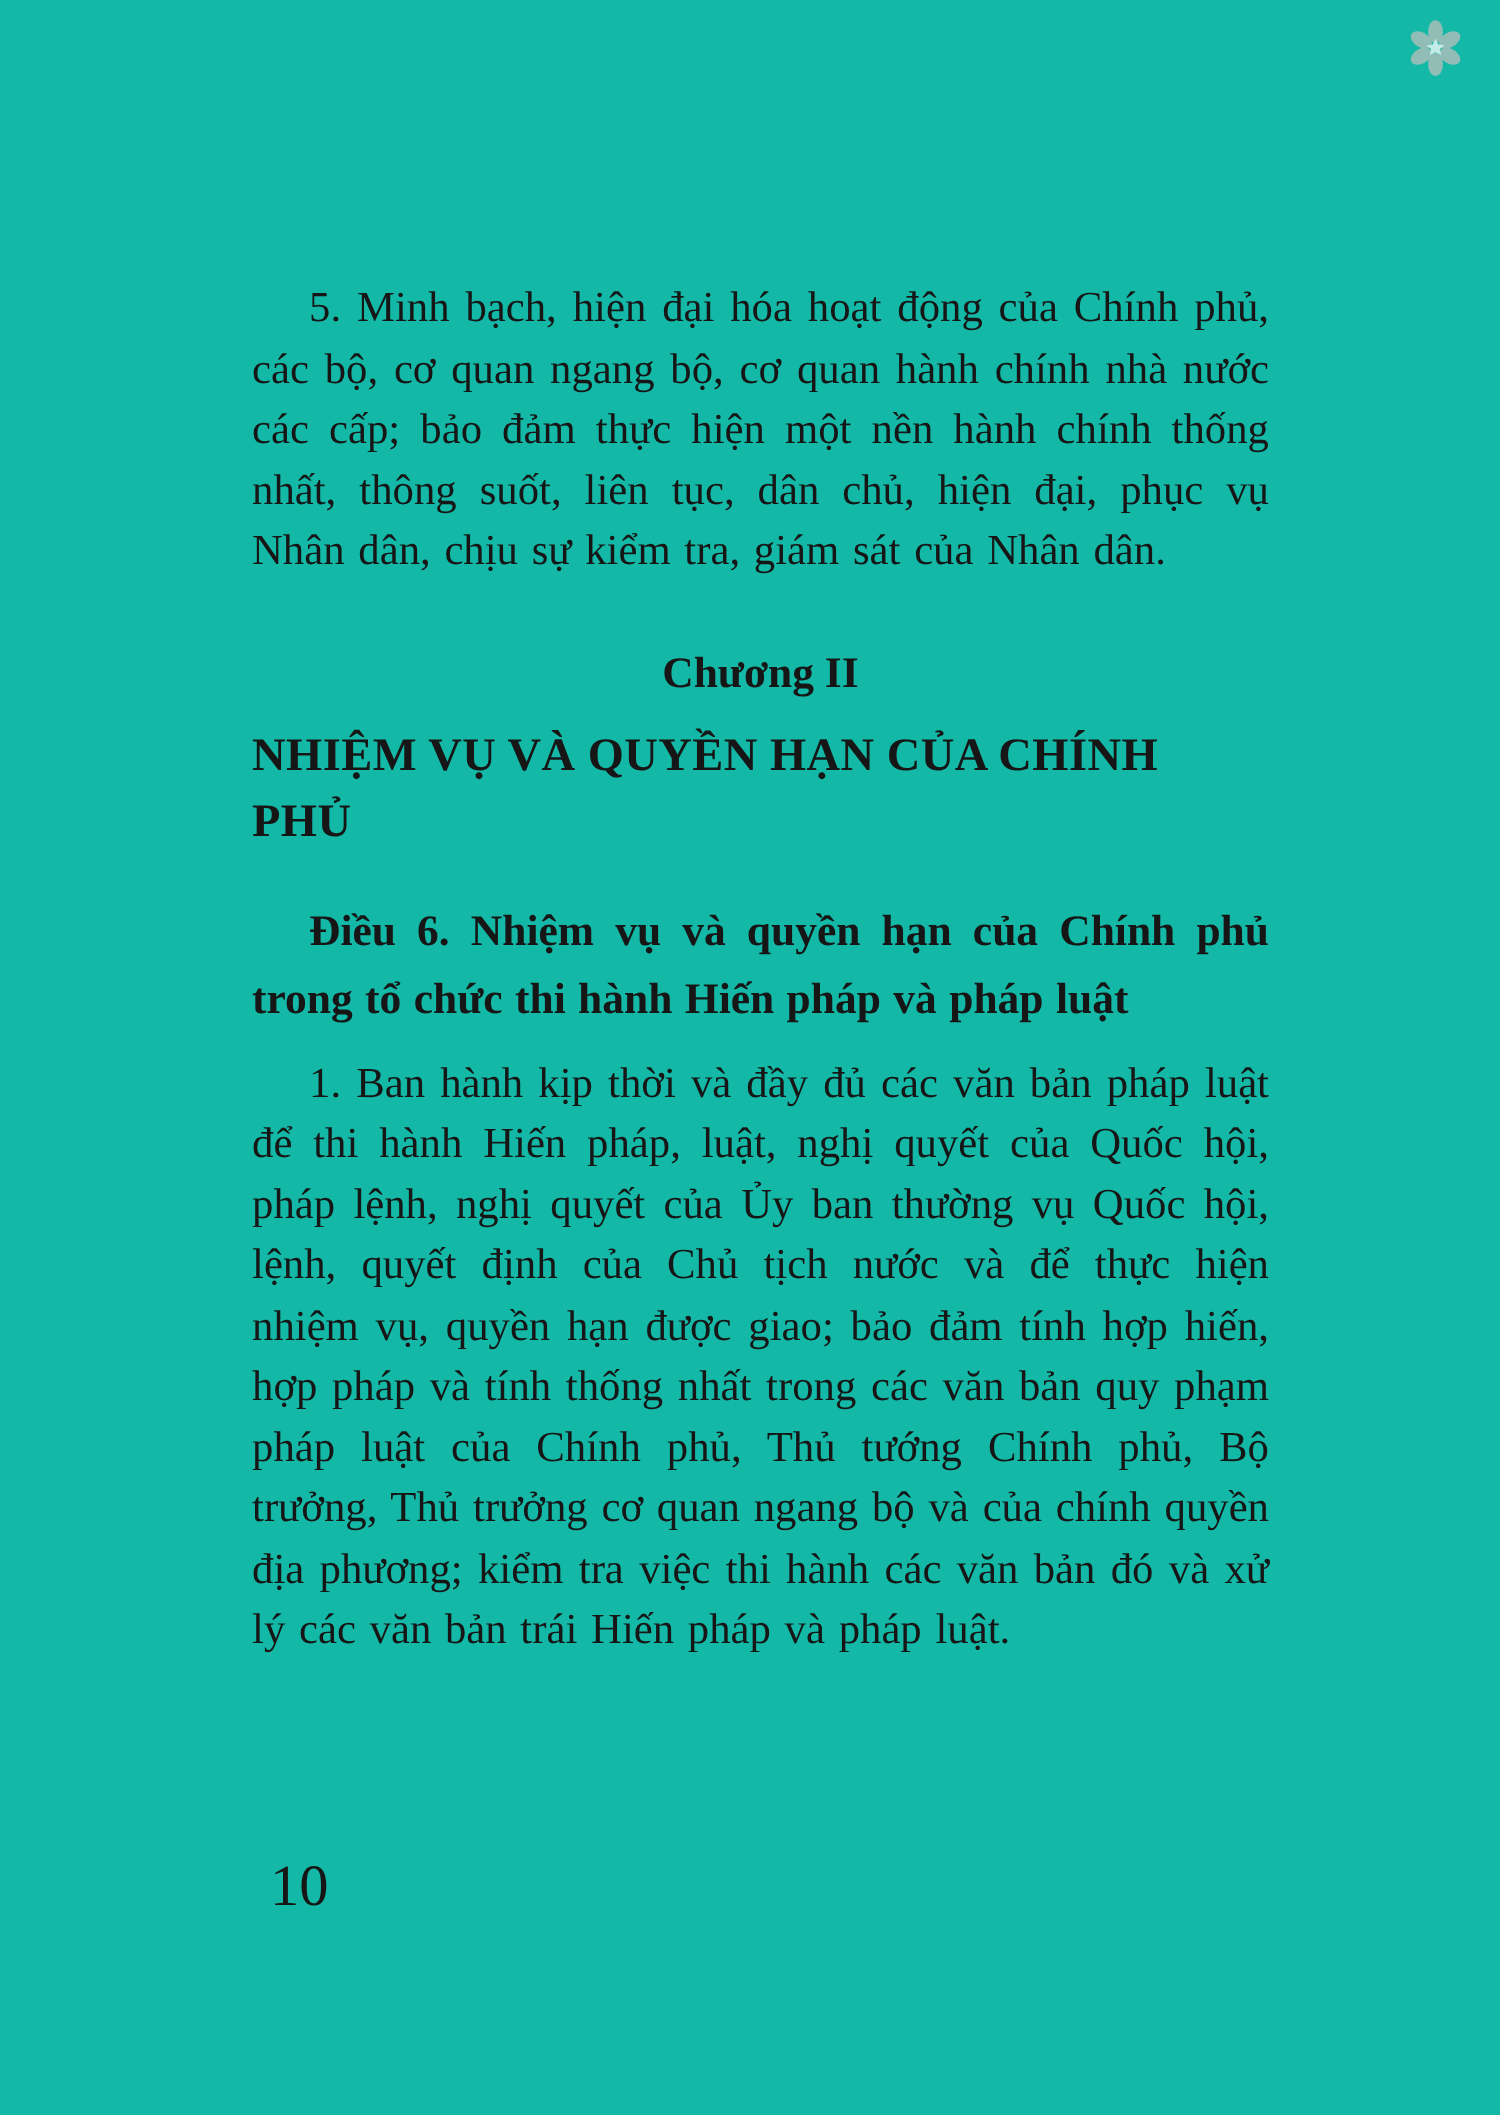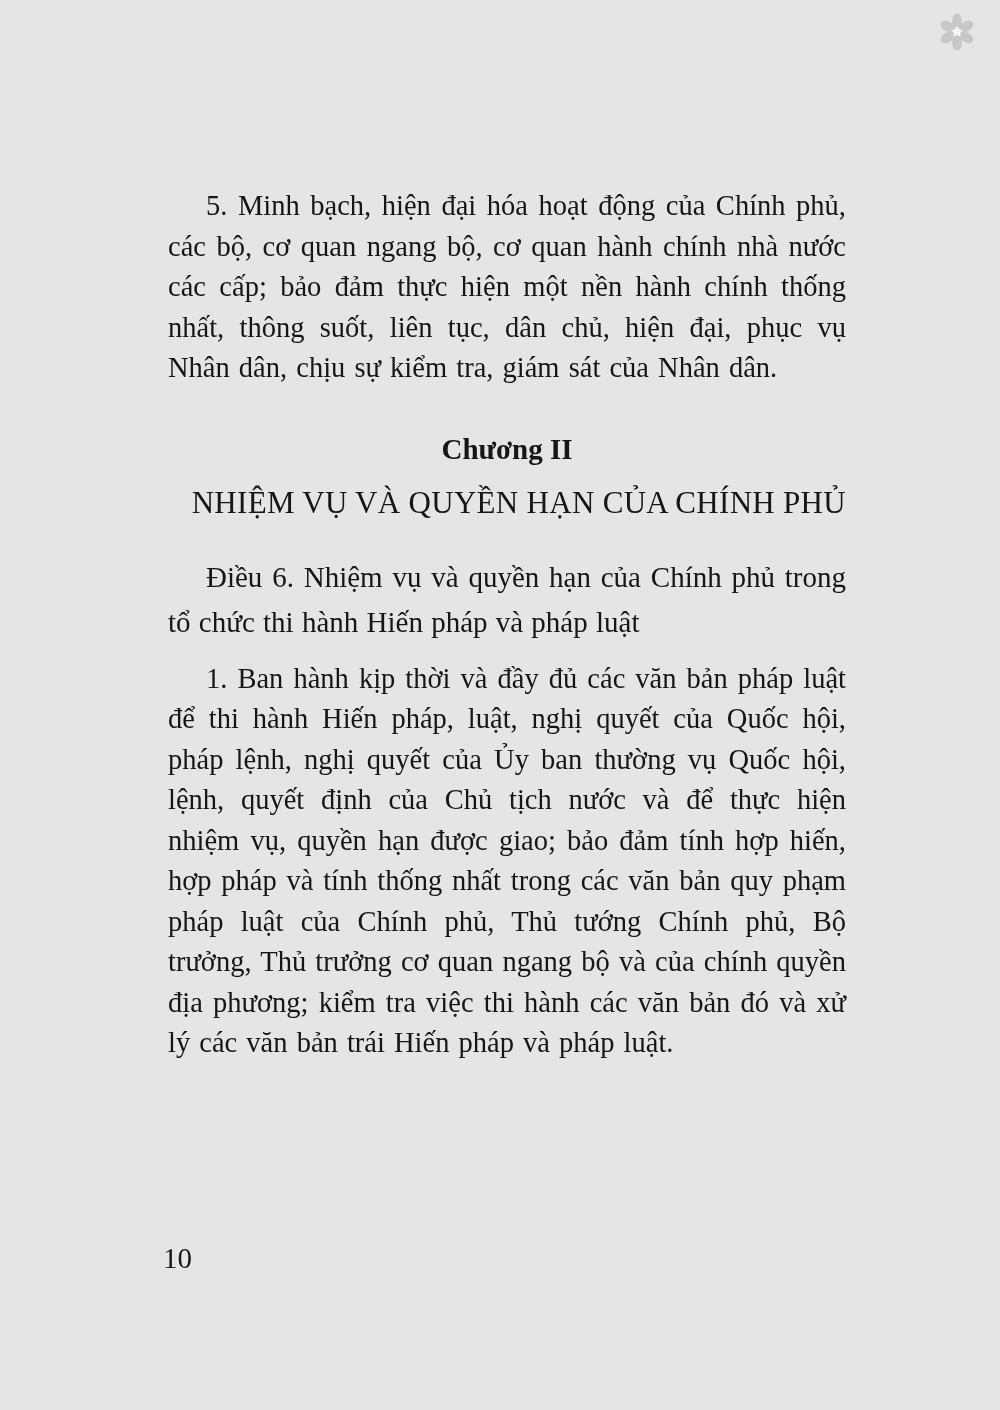--- a/index.html
+++ b/index.html
@@ -4,21 +4,21 @@
 <style>
   html, body {
     margin: 0;
     padding: 0;
     background: #ffffff;
   }
   .page {
     position: relative;
     width: 1000px;
     height: 1410px;
-    background: #e5e5e5;
+    background: #14b8a6;
     color: #161616;
     font-family: "Liberation Serif", "DejaVu Serif", serif;
     overflow: hidden;
   }
   .corner-icon {
     position: absolute;
     top: 13px;
     right: 24px;
     width: 38px;
     height: 38px;
@@ -40,42 +40,42 @@
   }
   .chapter-label {
     margin: 40px 0 0 0;
     text-align: center;
     font-weight: bold;
     font-size: 29px;
     line-height: 40px;
   }
   .chapter-title {
     margin: 12px 0 0 0;
-    text-align: right;
-    font-weight: normal;
+    text-align: left;
+    font-weight: bold;
     font-size: 31px;
     line-height: 44px;
     letter-spacing: 0.3px;
   }
   .article-heading {
     margin: 30px 0 0 0;
-    font-weight: normal;
+    font-weight: bold;
     font-size: 29px;
     line-height: 45px;
     text-align: justify;
     text-indent: 38px;
     word-spacing: 1px;
   }
   .par-1 { margin-top: 14px; }
   .par-2 { margin-top: 0; }
   .page-number {
     position: absolute;
-    left: 163px;
+    left: 180px;
     top: 1238px;
-    font-size: 29px;
+    font-size: 39px;
     line-height: 40px;
   }
 </style>
 </head>
 <body>
 
 <div class="page">
 
   <span class="corner-icon">
     <svg width="38" height="38" viewBox="0 0 40 40" aria-hidden="true">

